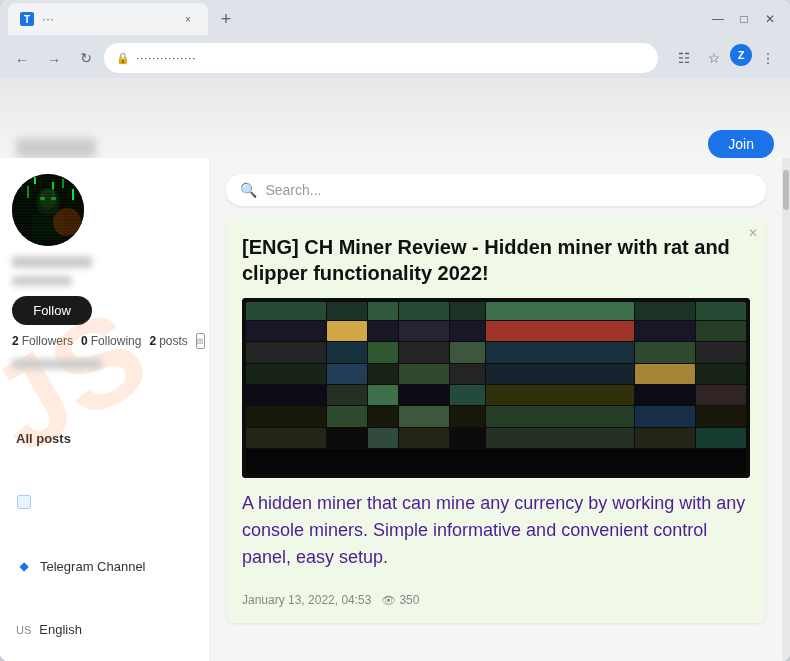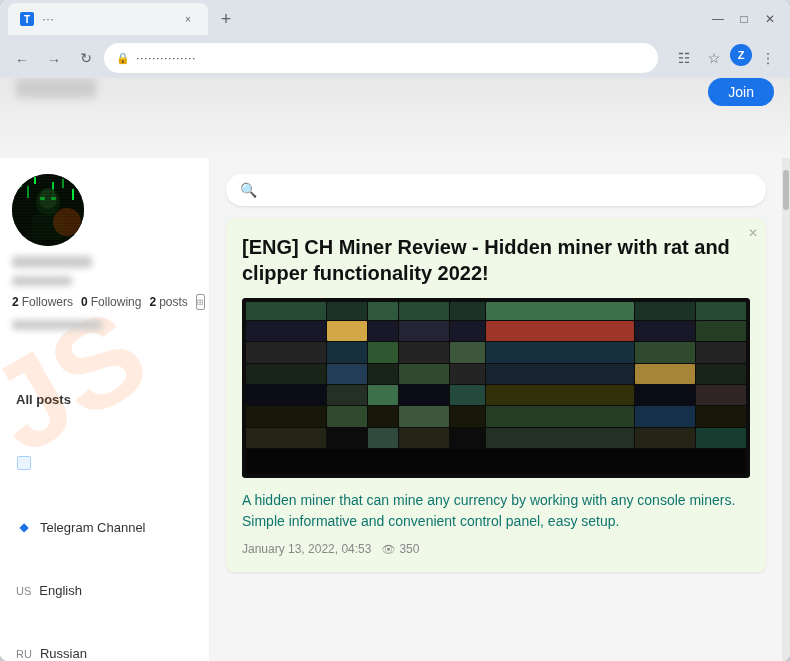--- a/index.html
+++ b/index.html
@@ -445,24 +445,24 @@
       flex: 1;
     }
     .term-cell {
       flex: 1;
       height: 100%;
       border-radius: 1px;
       opacity: 0.8;
     }
 
     .post-description {
-      font-size: 14px;
-      color: #0f766e;
+      font-size: 18px;
+      color: #4c1d95;
       line-height: 1.5;
-      margin-bottom: 10px;
+      margin-bottom: 22px;
     }
 
     .post-meta {
       display: flex;
       align-items: center;
       gap: 10px;
       font-size: 12px;
       color: #888;
     }
     .post-date { color: #888; }
@@ -495,21 +495,21 @@
       margin-top: 10px;
     }
 
     
     .banner-area {
       position: relative;
       height: 80px;
       background: linear-gradient(180deg, #e8e8e8 0%, #f5f5f5 100%);
       overflow: hidden;
       display: flex;
-      align-items: flex-start;
+      align-items: flex-end;
       justify-content: space-between;
       padding: 0 16px;
     }
     .banner-logo-blur {
       width: 80px;
       height: 20px;
       background: #ccc;
       border-radius: 3px;
       filter: blur(4px);
     }
@@ -605,20 +605,21 @@
                 <rect x="20" y="40" width="32" height="25" fill="#081208" opacity="0.8" rx="4"></rect>
 
                 <circle cx="55" cy="48" r="14" fill="#cc4400" opacity="0.3"></circle>
               </svg>
             </div>
           </div>
 
           <div class="username-blur"></div>
           <div class="username-blur2"></div>
 
+          <button class="follow-btn">Follow</button>
 
 
           <div class="stats-row">
             <div class="stat-item">
               <span class="stat-num">2</span>
               <span>Followers</span>
             </div>
             <div class="stat-item">
               <span class="stat-num">0</span>
               <span>Following</span>
@@ -654,20 +655,21 @@
             <span class="nav-lang">ru</span>
             <span>Russian</span>
           </div>
         </div>
       </div>
 
       <div class="main-content">
 
         <div class="search-bar">
           <span class="search-icon">🔍</span>
+          <span class="search-input-fake">Search...</span>
         </div>
 
         <div class="post-card">
           <div class="close-icon-top">✕</div>
 
           <div class="post-title">[ENG] CH Miner Review - Hidden miner with rat and clipper functionality 2022!</div>
 
           <div class="post-image">
             <div class="fake-terminal">
 

